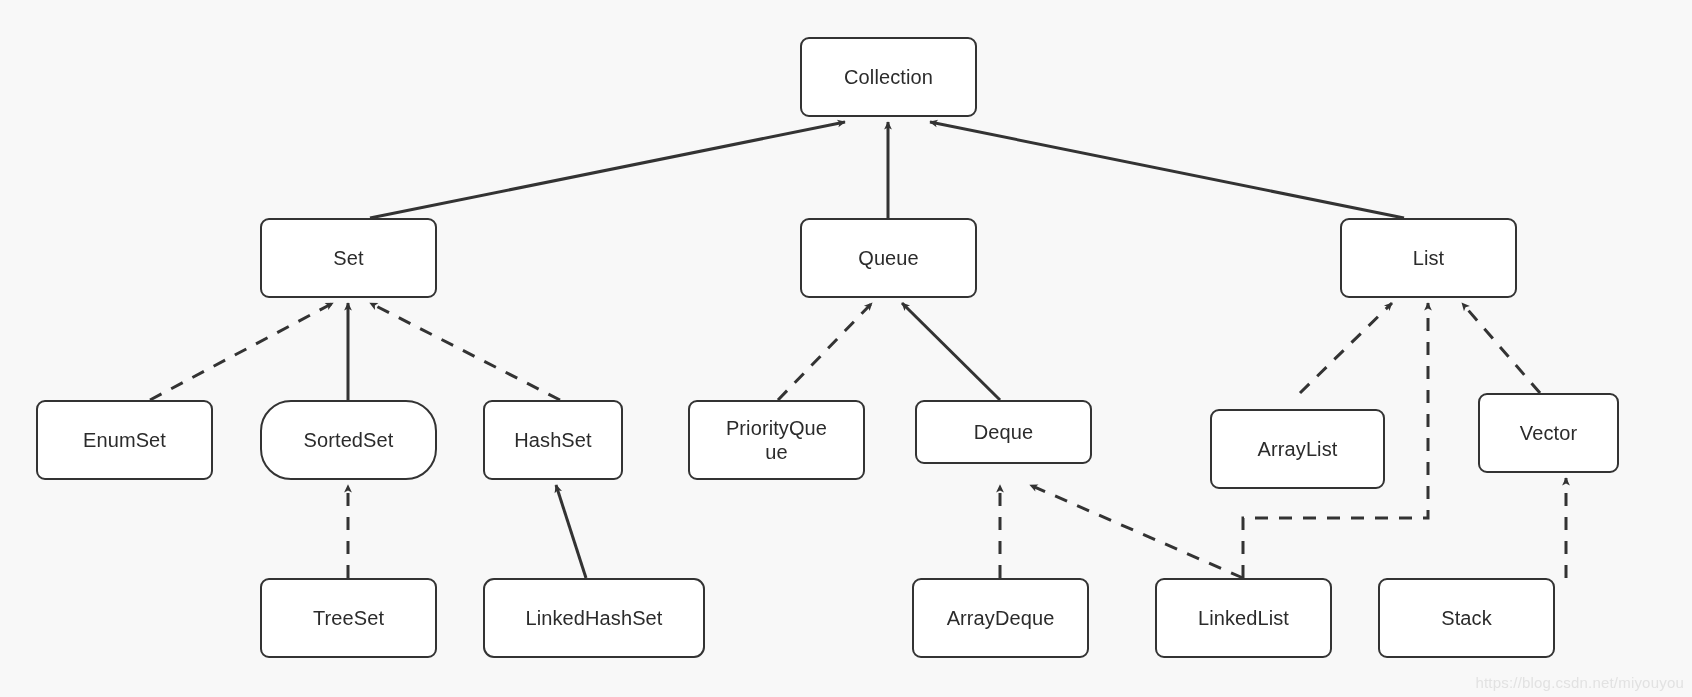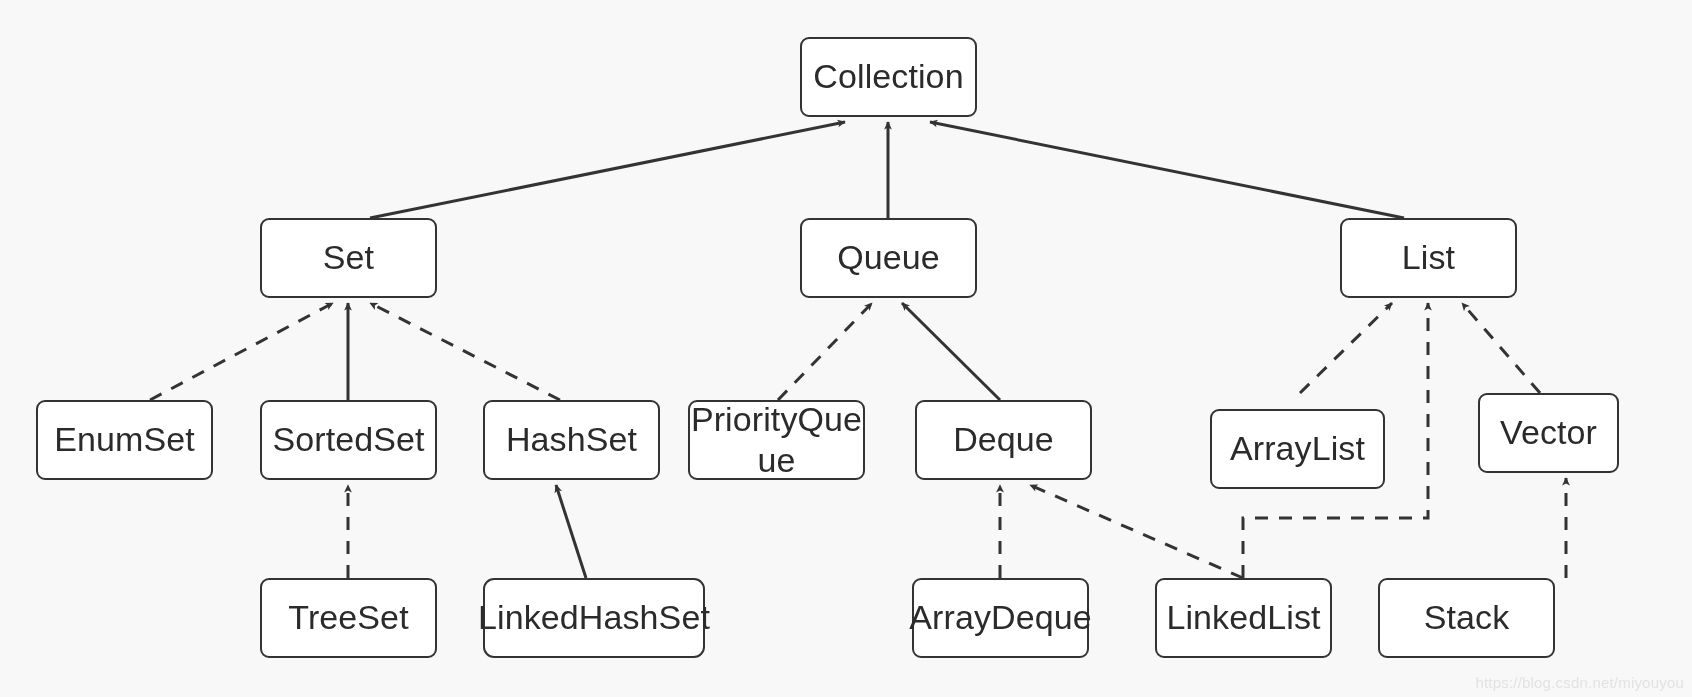--- a/index.html
+++ b/index.html
@@ -28,21 +28,21 @@
     position: absolute;
     box-sizing: border-box;
     background: #ffffff;
     border: 2.5px solid #333333;
     border-radius: 9px;
     display: flex;
     align-items: center;
     justify-content: center;
     text-align: center;
     color: #2b2b2b;
-    font-size: 34px;
+    font-size: 20px;
     line-height: 1.22;
     letter-spacing: 0.1px;
     z-index: 2;
   }
   .node-label {
     display: block;
     padding: 0 6px;
     white-space: pre-line;
   }
   #watermark {
@@ -96,31 +96,31 @@
       </div>
       <div class="node" style="left: 800px; top: 218px; width: 177px; height: 80px;">
         <span class="node-label">Queue</span>
       </div>
       <div class="node" style="left: 1340px; top: 218px; width: 177px; height: 80px;">
         <span class="node-label">List</span>
       </div>
       <div class="node" style="left: 36px; top: 400px; width: 177px; height: 80px;">
         <span class="node-label">EnumSet</span>
       </div>
-      <div class="node" style="left: 260px; top: 400px; width: 177px; height: 80px;">
+      <div class="node" style="left: 260px; top: 400px; width: 177px; height: 80px; border-radius: 31px;">
         <span class="node-label">SortedSet</span>
       </div>
-      <div class="node" style="left: 483px; top: 400px; width: 177px; height: 80px;">
+      <div class="node" style="left: 483px; top: 400px; width: 140px; height: 80px;">
         <span class="node-label">HashSet</span>
       </div>
       <div class="node" style="left: 688px; top: 400px; width: 177px; height: 80px;">
         <span class="node-label">PriorityQue
 ue</span>
       </div>
-      <div class="node" style="left: 915px; top: 400px; width: 177px; height: 80px;">
+      <div class="node" style="left: 915px; top: 400px; width: 177px; height: 64px;">
         <span class="node-label">Deque</span>
       </div>
       <div class="node" style="left: 1210px; top: 409px; width: 175px; height: 80px;">
         <span class="node-label">ArrayList</span>
       </div>
       <div class="node" style="left: 1478px; top: 393px; width: 141px; height: 80px;">
         <span class="node-label">Vector</span>
       </div>
       <div class="node" style="left: 260px; top: 578px; width: 177px; height: 80px;">
         <span class="node-label">TreeSet</span>

